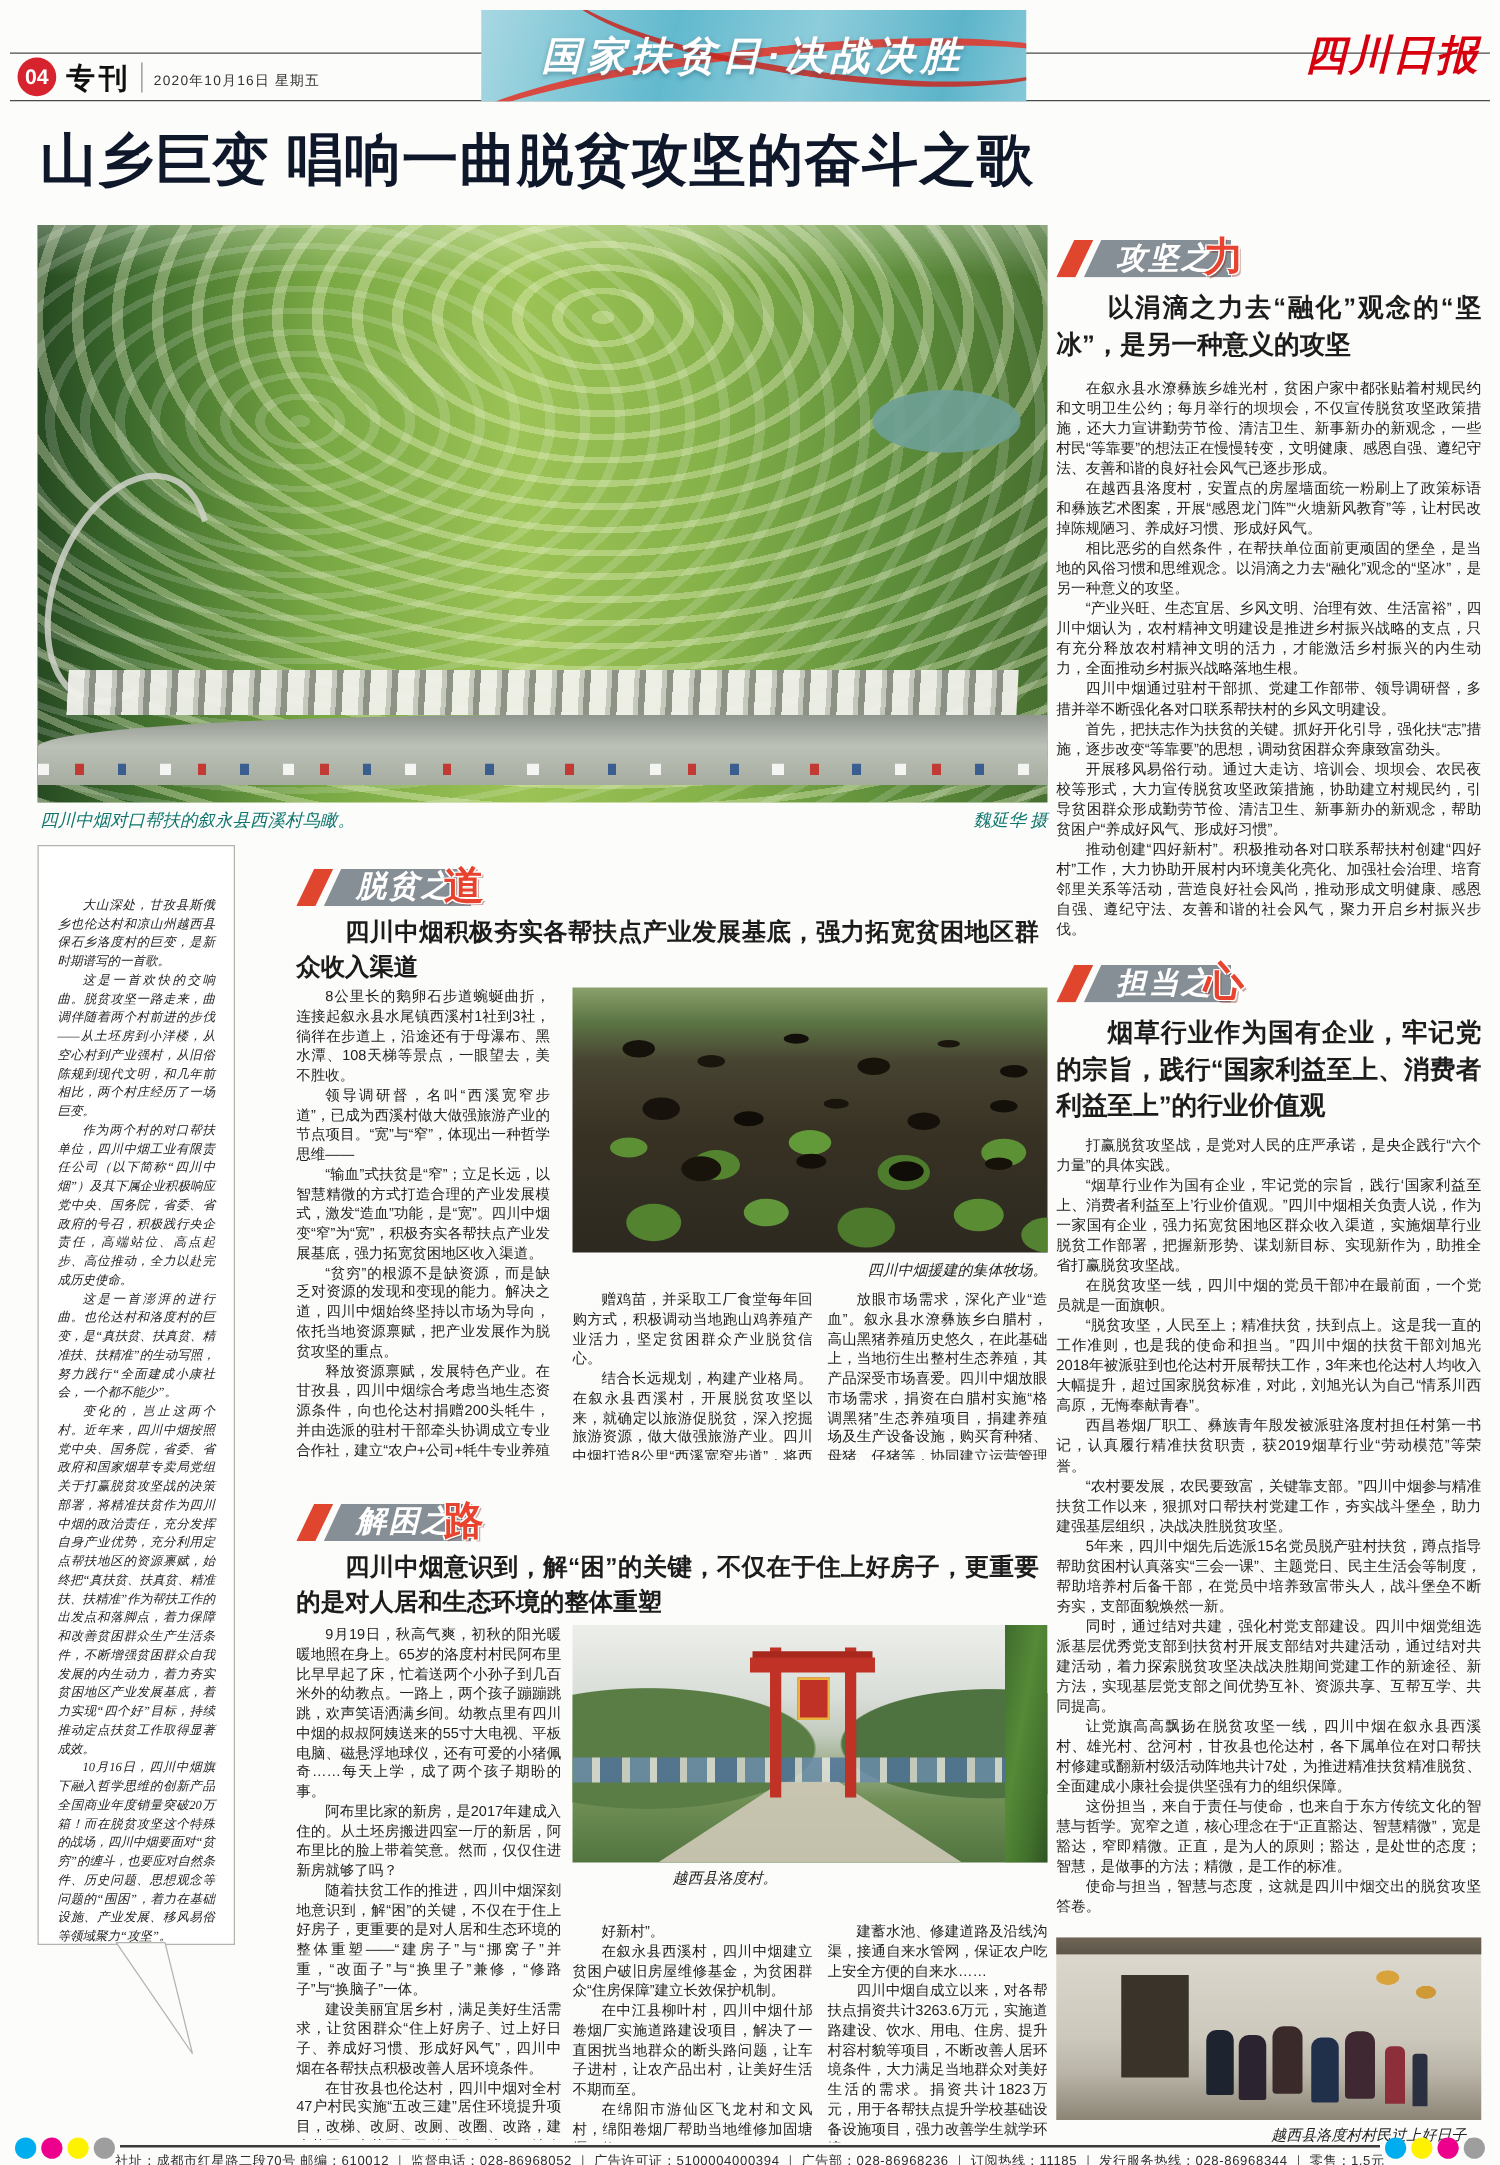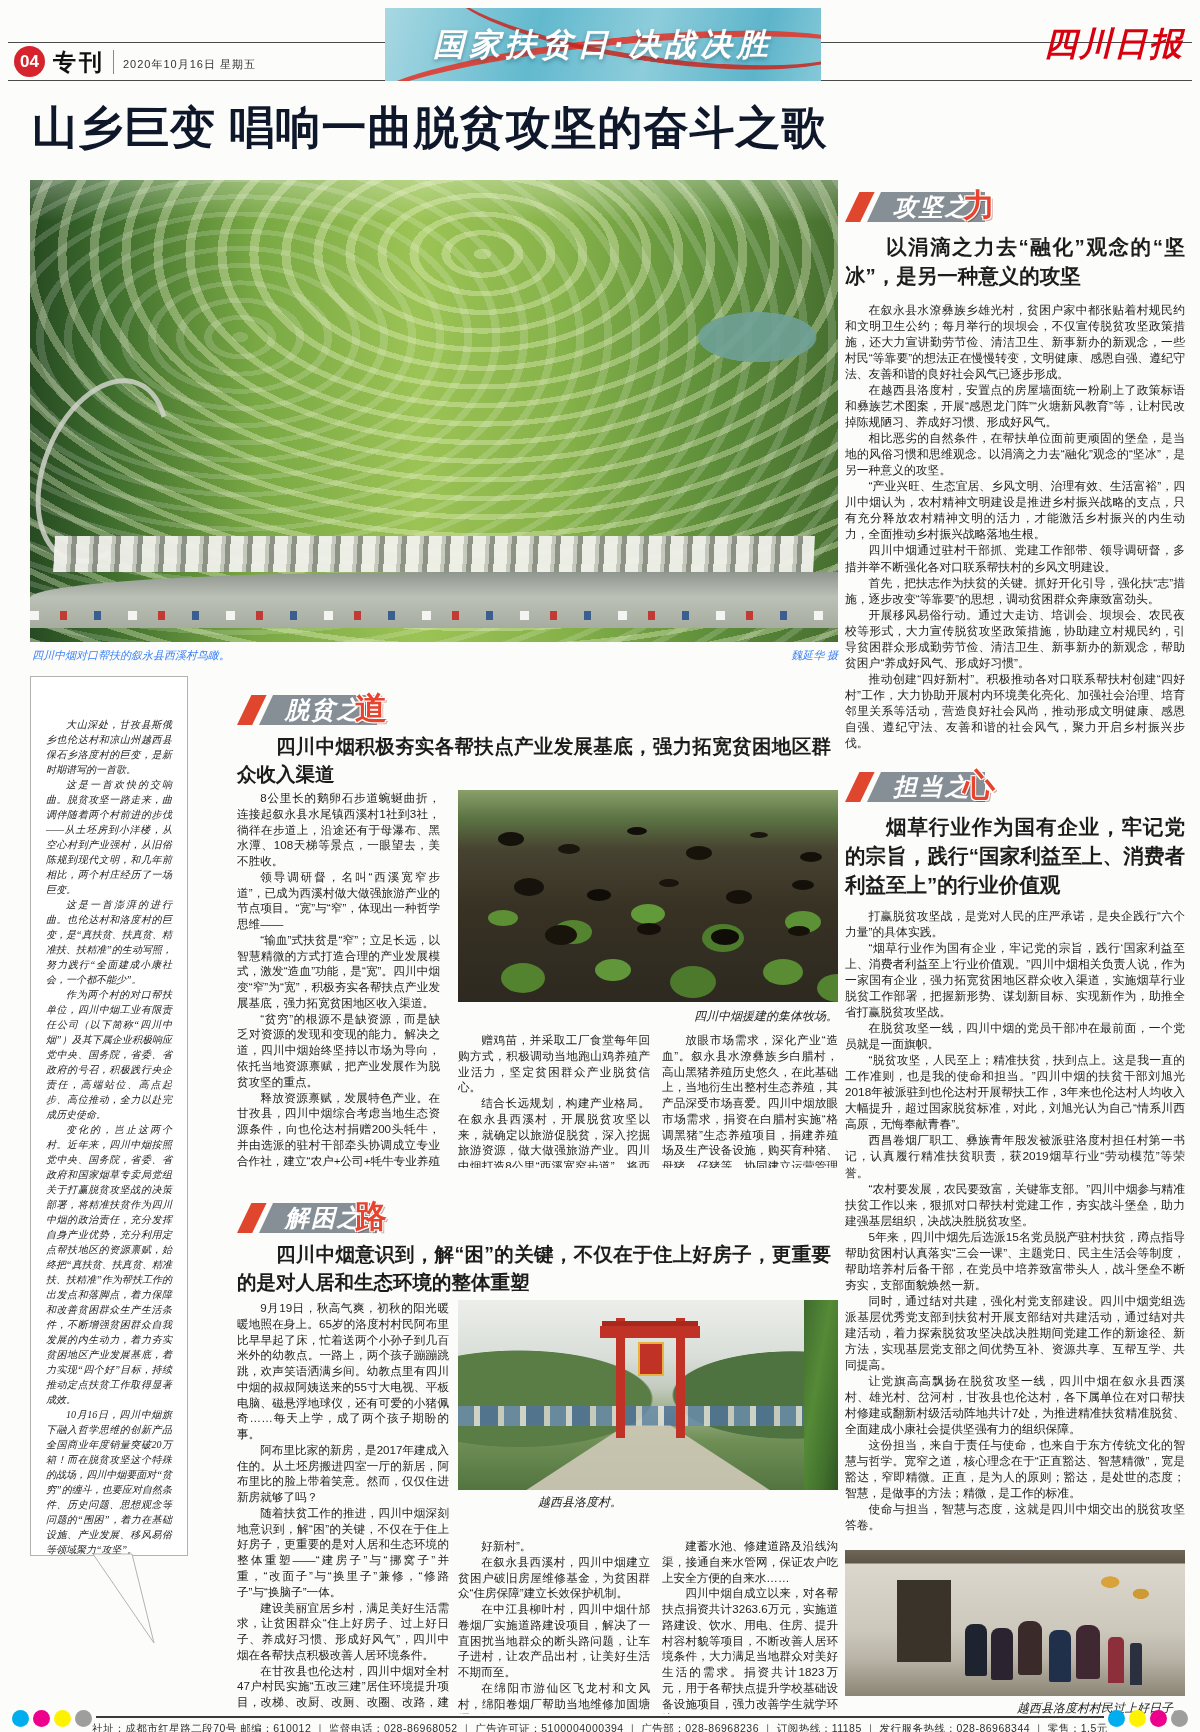--- a/index.html
+++ b/index.html
@@ -82,21 +82,21 @@
     background:
       linear-gradient(180deg,#6e6557 0%,#5d5547 9%,transparent 9.5%),
       radial-gradient(16px 10px at 78% 22%, #d9a33c 0 55%, transparent 60%),
       radial-gradient(14px 9px at 87% 30%, #cf9a35 0 55%, transparent 60%),
       linear-gradient(180deg,#dbd7cc 10%,#ccc8bc 55%,#b8b3a6 75%,#8c8576 100%); }
   .family-door { position:absolute; left:52px; top:30px; width:54px; height:82px; background:#3a332a; }
   .family-people { position:absolute; left:120px; top:74px; width:22px; height:52px; border-radius:8px 8px 2px 2px; background:#1d2430;
     box-shadow:26px 4px 0 0 #2c2330,54px -2px 0 1px #3a2a2a,84px 6px 0 0 #20304a,112px 2px 0 1px #402832,140px 10px 0 -3px #8c2f3a,160px 14px 0 -5px #2a3040; }
 
   .caption-row { position:absolute; display:flex; justify-content:space-between;
-    font-family:"Liberation Serif", serif; font-style:italic; font-size:11px; color:#3b82f6; }
+    font-family:"Liberation Serif", serif; font-style:italic; font-size:14px; color:#0f766e; }
   .pcaption { position:absolute; font-family:"Liberation Serif", serif; font-style:italic;
     font-size:12px; color:#222; text-align:right; }
 
   
   .intro-box { position:absolute; left:30px; top:676px; width:158px; height:880px;
     border:1px solid #b3b3b0; background:#fff; padding:40px 15px 10px; overflow:hidden; }
   .intro-box p { font-family:"Liberation Serif", serif; font-style:italic; font-size:10px;
     line-height:1.5; color:#222; text-indent:2em; text-align:justify; }
   .intro-tail { position:absolute; left:92px; top:1553px; }
 
@@ -153,22 +153,22 @@
   </div>
   <div class="caption-row" style="left:32px; top:648px; width:806px;">
     <span>四川中烟对口帮扶的叙永县西溪村鸟瞰。</span>
     <span>魏延华 摄</span>
   </div>
 
   <div class="intro-box">
     <div>
         <p>大山深处，甘孜县斯俄乡也伦达村和凉山州越西县保石乡洛度村的巨变，是新时期谱写的一首歌。</p>
         <p>这是一首欢快的交响曲。脱贫攻坚一路走来，曲调伴随着两个村前进的步伐——从土坯房到小洋楼，从空心村到产业强村，从旧俗陈规到现代文明，和几年前相比，两个村庄经历了一场巨变。</p>
+        <p>作为两个村的对口帮扶单位，四川中烟工业有限责任公司（以下简称“四川中烟”）及其下属企业积极响应党中央、国务院，省委、省政府的号召，积极践行央企责任，高端站位、高点起步、高位推动，全力以赴完成历史使命。</p>
         <p>这是一首澎湃的进行曲。也伦达村和洛度村的巨变，是“真扶贫、扶真贫、精准扶、扶精准”的生动写照，努力践行“全面建成小康社会，一个都不能少”。</p>
-        <p>作为两个村的对口帮扶单位，四川中烟工业有限责任公司（以下简称“四川中烟”）及其下属企业积极响应党中央、国务院，省委、省政府的号召，积极践行央企责任，高端站位、高点起步、高位推动，全力以赴完成历史使命。</p>
         <p>变化的，岂止这两个村。近年来，四川中烟按照党中央、国务院，省委、省政府和国家烟草专卖局党组关于打赢脱贫攻坚战的决策部署，将精准扶贫作为四川中烟的政治责任，充分发挥自身产业优势，充分利用定点帮扶地区的资源禀赋，始终把“真扶贫、扶真贫、精准扶、扶精准”作为帮扶工作的出发点和落脚点，着力保障和改善贫困群众生产生活条件，不断增强贫困群众自我发展的内生动力，着力夯实贫困地区产业发展基底，着力实现“四个好”目标，持续推动定点扶贫工作取得显著成效。</p>
         <p>10月16日，四川中烟旗下融入哲学思维的创新产品全国商业年度销量突破20万箱！而在脱贫攻坚这个特殊的战场，四川中烟要面对“贫穷”的缠斗，也要应对自然条件、历史问题、思想观念等问题的“围困”，着力在基础设施、产业发展、移风易俗等领域聚力“攻坚”。</p>
       </div>
 
   </div>
   <svg class="intro-tail" width="70" height="92">
     <polygon points="1,1 40,1 62,90" fill="#fcfcfa" stroke="#b3b3b0" stroke-width="1"></polygon>
   </svg>
 
   <div class="tag" style="left:237px; top:695px;">

